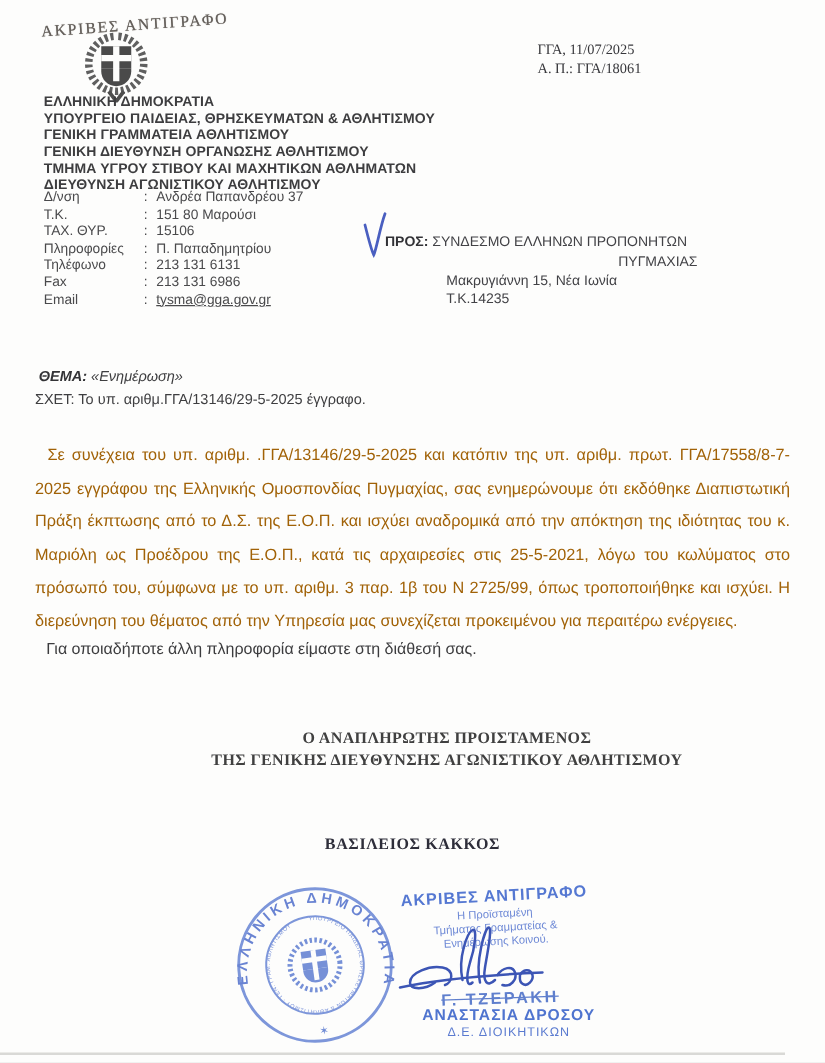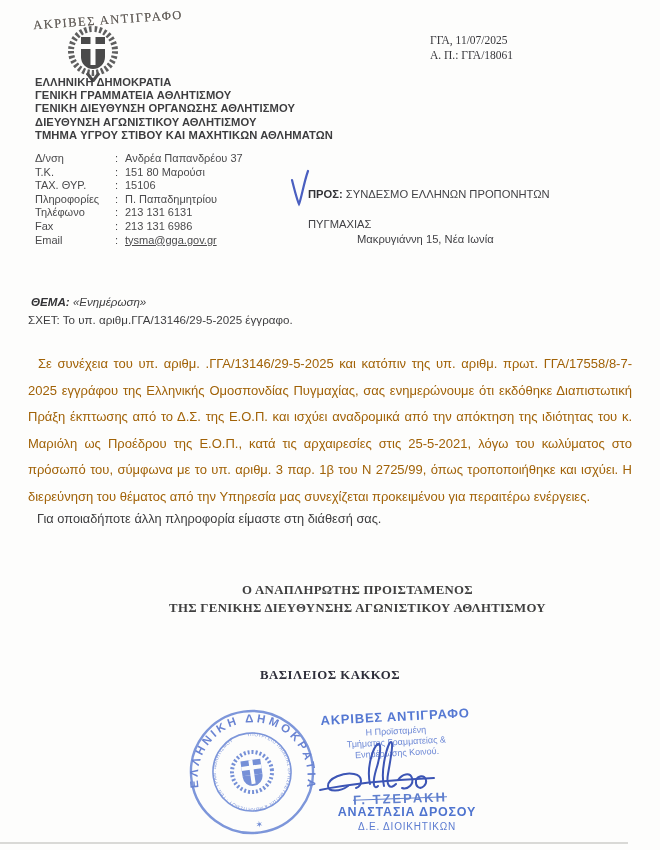--- a/index.html
+++ b/index.html
@@ -27,21 +27,21 @@
   }
   .contact-block{position:absolute;left:35px;top:152px;font-size:11px;color:#4a4a4c;}
   .crow{display:flex;height:13.6px;line-height:13.6px;white-space:nowrap;}
   .clabel{width:80px;}
   .ccolon{width:10px;}
   .email-link{text-decoration:underline;}
   .checkmark{position:absolute;left:289px;top:168px;}
   .pros-block{position:absolute;left:308px;top:188px;font-size:11.2px;color:#424246;}
   .pros-line1{white-space:nowrap;}
   .pros-label{font-weight:bold;color:#323236;text-align:center;}
-  .pros-line2{text-align:left;width:250px;margin-top:18px;}
+  .pros-line2{text-align:right;width:250px;margin-top:4px;}
   .pros-addr{margin-left:49px;margin-top:2.5px;}
   .pros-tk{margin-left:49px;margin-top:2.5px;}
   .subject-line{position:absolute;left:31px;top:295px;font-size:11.6px;color:#3e3e40;white-space:nowrap;font-style:italic;}
   .subject-line b{color:#333336;}
   .ref-line{position:absolute;left:28px;top:313px;font-size:11.6px;color:#3e3e40;white-space:nowrap;}
   .body-par{
     position:absolute;left:28px;top:351px;width:604px;
     font-size:13px;line-height:26.6px;text-align:justify;color:#a16207;
     text-indent:10px;
   }
@@ -93,24 +93,25 @@
     <rect x="21" y="20" width="24" height="5" fill="#fdfdfc"></rect>
   </svg>
 
   <div class="date-block">
     <div>ΓΓΑ, 11/07/2025</div>
     <div>Α. Π.: ΓΓΑ/18061</div>
   </div>
 
   <div class="header-block">
     <div>ΕΛΛΗΝΙΚΗ ΔΗΜΟΚΡΑΤΙΑ</div>
+    <div>ΥΠΟΥΡΓΕΙΟ ΠΑΙΔΕΙΑΣ, ΘΡΗΣΚΕΥΜΑΤΩΝ &amp; ΑΘΛΗΤΙΣΜΟΥ</div>
     <div>ΓΕΝΙΚΗ ΓΡΑΜΜΑΤΕΙΑ ΑΘΛΗΤΙΣΜΟΥ</div>
     <div>ΓΕΝΙΚΗ ΔΙΕΥΘΥΝΣΗ ΟΡΓΑΝΩΣΗΣ ΑΘΛΗΤΙΣΜΟΥ</div>
+    <div>ΤΜΗΜΑ ΥΓΡΟΥ ΣΤΙΒΟΥ ΚΑΙ ΜΑΧΗΤΙΚΩΝ ΑΘΛΗΜΑΤΩΝ</div>
     <div>ΔΙΕΥΘΥΝΣΗ ΑΓΩΝΙΣΤΙΚΟΥ ΑΘΛΗΤΙΣΜΟΥ</div>
-    <div>ΤΜΗΜΑ ΥΓΡΟΥ ΣΤΙΒΟΥ ΚΑΙ ΜΑΧΗΤΙΚΩΝ ΑΘΛΗΜΑΤΩΝ</div>
   </div>
 
   <div class="contact-block">
     <div class="crow">
       <span class="clabel">Δ/νση</span>
       <span class="ccolon">:</span>
       <span>Ανδρέα Παπανδρέου 37</span>
     </div>
     <div class="crow">
       <span class="clabel">Τ.Κ.</span>
@@ -148,20 +149,21 @@
     <path d="M3,12 C5,20 8,32 10,36 C12,32 15,14 19,3" fill="none" stroke="#4a5fc0" stroke-width="2.2" stroke-linecap="round"></path>
   </svg>
 
   <div class="pros-block">
     <div class="pros-line1">
       <span class="pros-label">ΠΡΟΣ:</span>
       <span>ΣΥΝΔΕΣΜΟ ΕΛΛΗΝΩΝ ΠΡΟΠΟΝΗΤΩΝ</span>
     </div>
     <div class="pros-line2">ΠΥΓΜΑΧΙΑΣ</div>
     <div class="pros-addr">Μακρυγιάννη 15, Νέα Ιωνία</div>
+    <div class="pros-tk">Τ.Κ.14235</div>
   </div>
 
   <div class="subject-line">
     <b>ΘΕΜΑ:</b>
     <span>«Ενημέρωση»</span>
   </div>
   <div class="ref-line">
     <span>ΣΧΕΤ:</span>
     <span>Το υπ. αριθμ.ΓΓΑ/13146/29-5-2025 έγγραφο.</span>
   </div>

